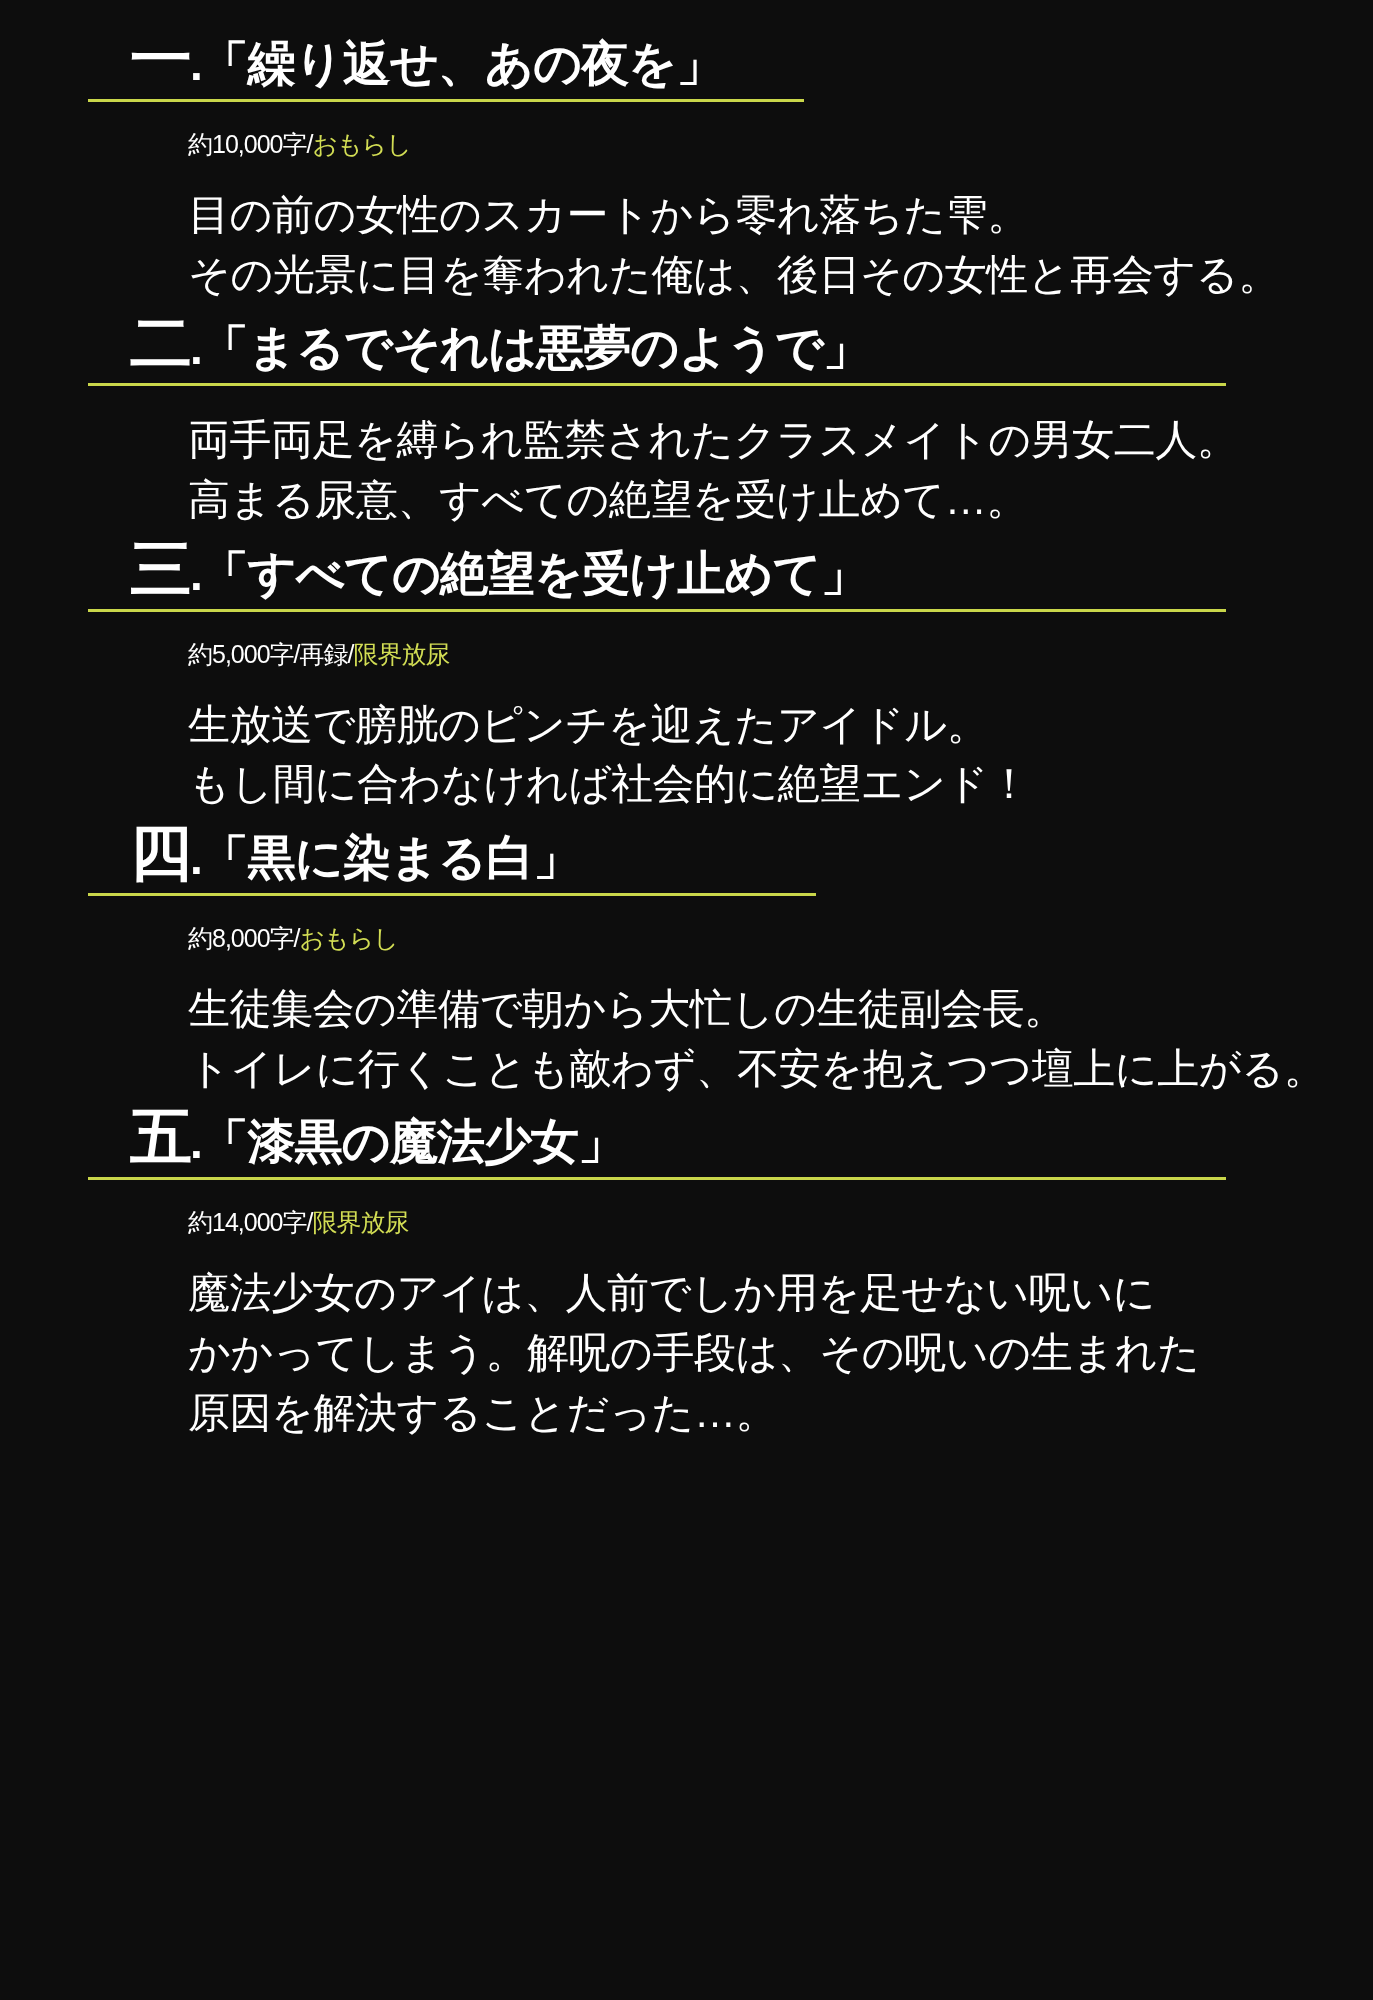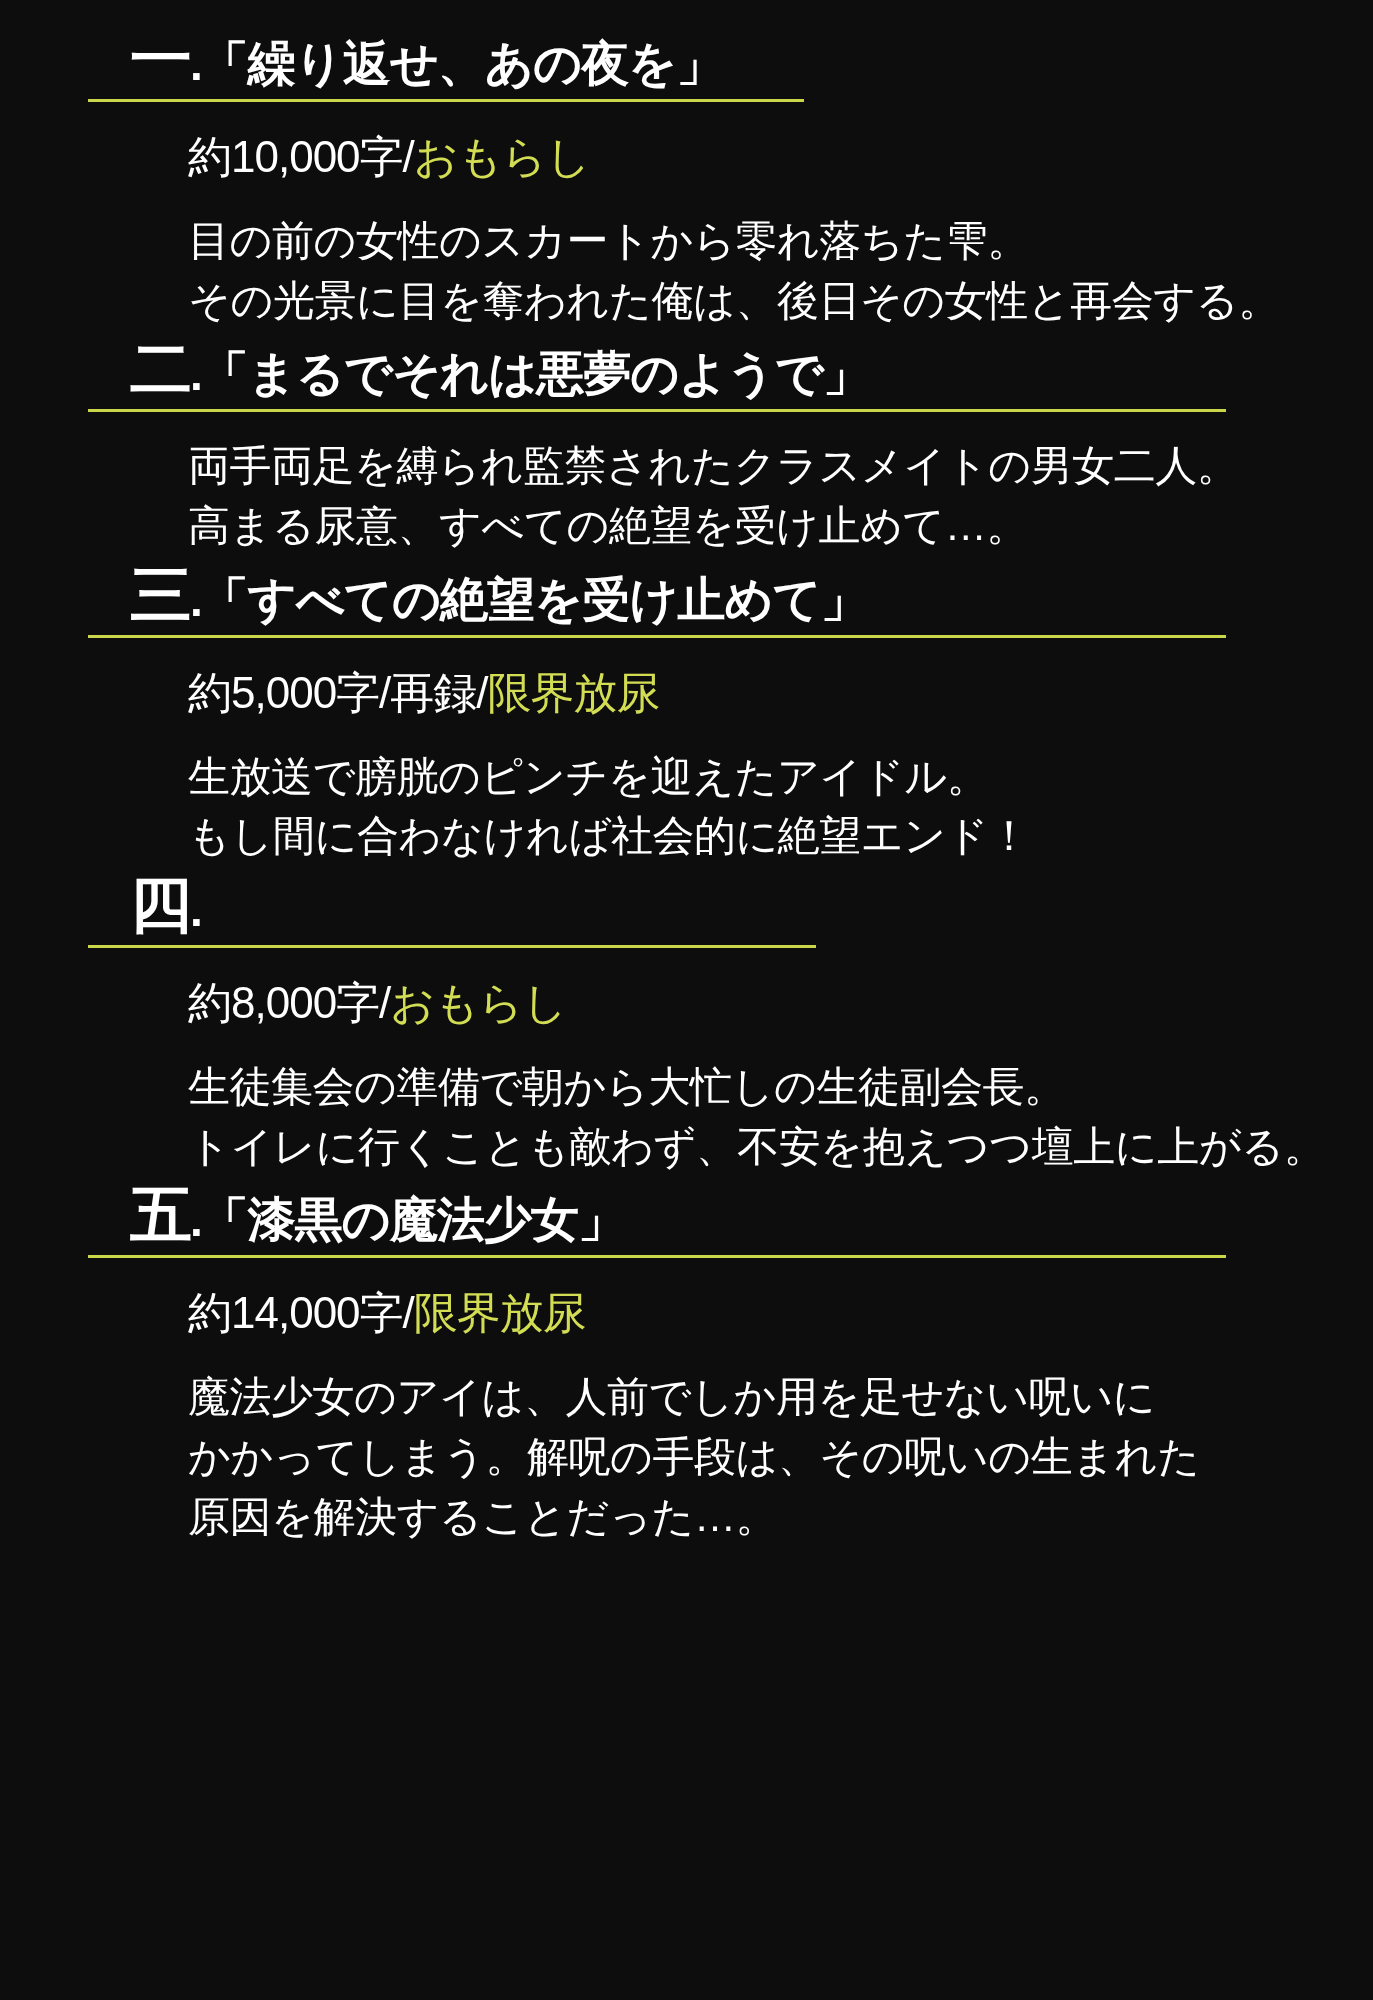--- a/index.html
+++ b/index.html
@@ -48,21 +48,21 @@
     line-height: 1.05;
     color: #ffffff;
     letter-spacing: -1px;
   }
   .rule {
     height: 3px;
     background: #c9d64a;
     margin: 8px 0 0 48px;
   }
   .meta {
-    font-size: 44px;
+    font-size: 25px;
     margin: 26px 0 0 148px;
     letter-spacing: -1px;
     white-space: nowrap;
   }
   .meta .plain { color: #ffffff; }
   .meta .tag { color: #d2dd54; }
   .desc {
     font-size: 42px;
     line-height: 1.42;
     margin: 24px 0 0 148px;
@@ -108,20 +108,21 @@
     <div class="meta">
       <span class="plain">約5,000字/再録/</span><span class="tag">限界放尿</span>
     </div>
     <div class="desc">生放送で膀胱のピンチを迎えたアイドル。
 もし間に合わなければ社会的に絶望エンド！</div>
   </div>
 
   <div class="entry">
     <div class="title-row">
       <span class="num"><span>四</span><span class="dot">.</span></span>
+      <span class="title">「黒に染まる白」</span>
     </div>
     <div class="rule" style="width:728px"></div>
     <div class="meta">
       <span class="plain">約8,000字/</span><span class="tag">おもらし</span>
     </div>
     <div class="desc">生徒集会の準備で朝から大忙しの生徒副会長。
 トイレに行くことも敵わず、不安を抱えつつ壇上に上がる。</div>
   </div>
 
   <div class="entry">

